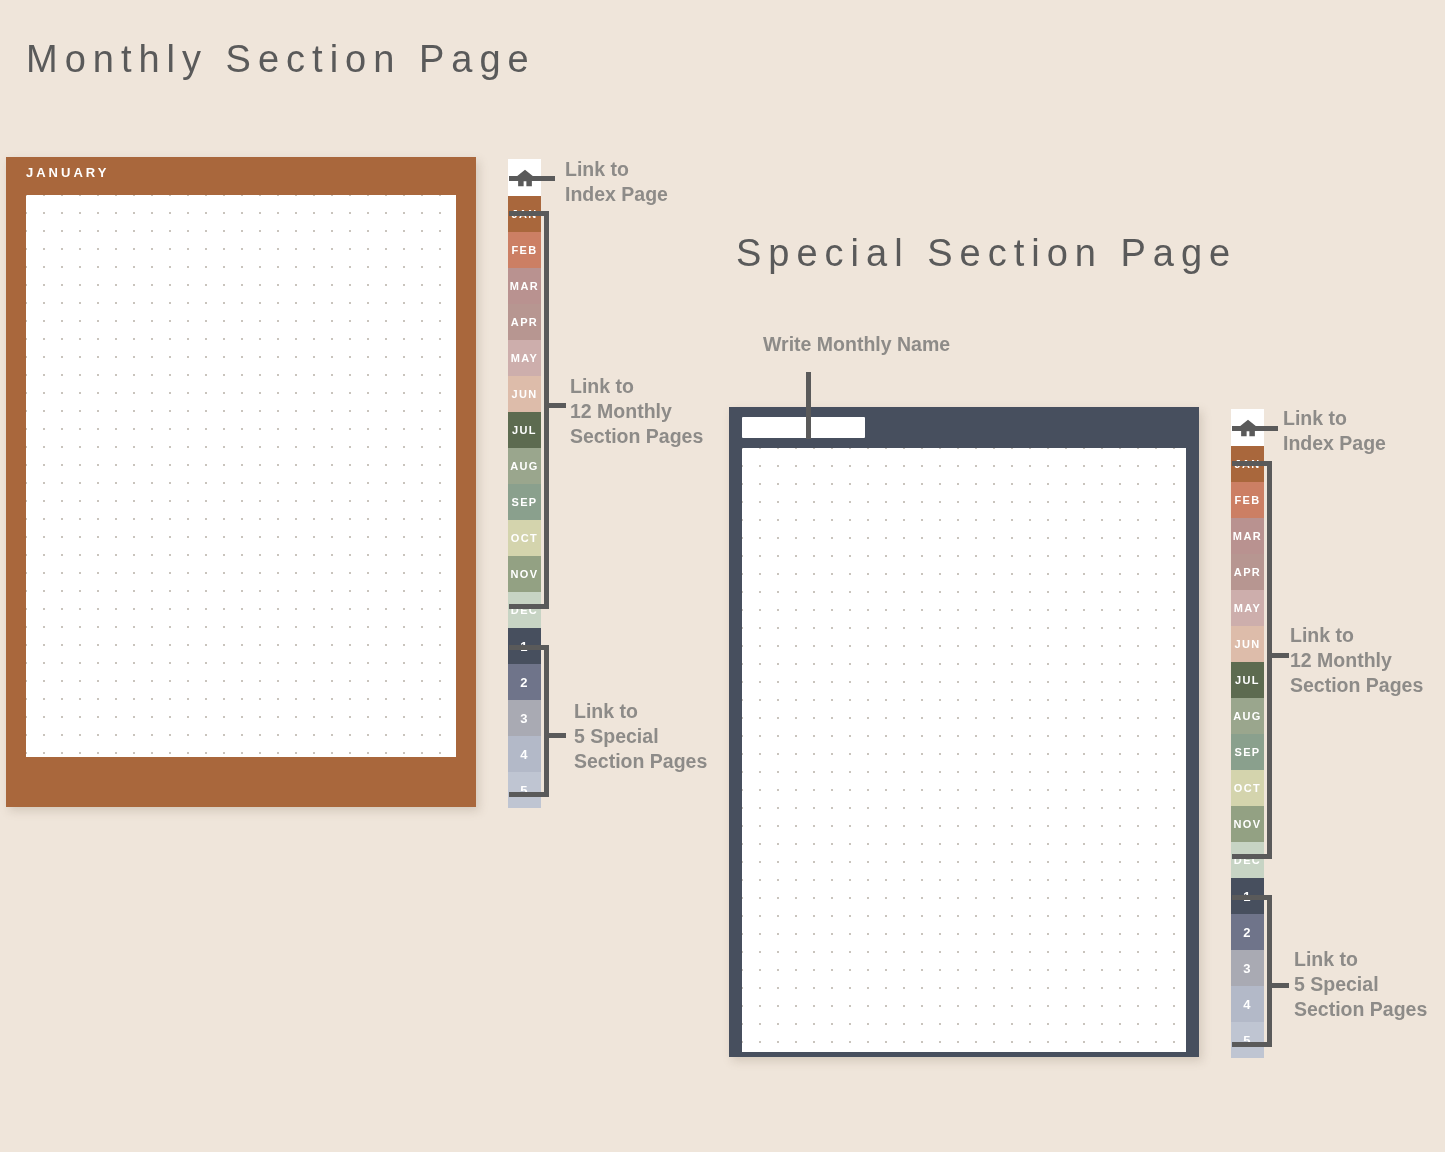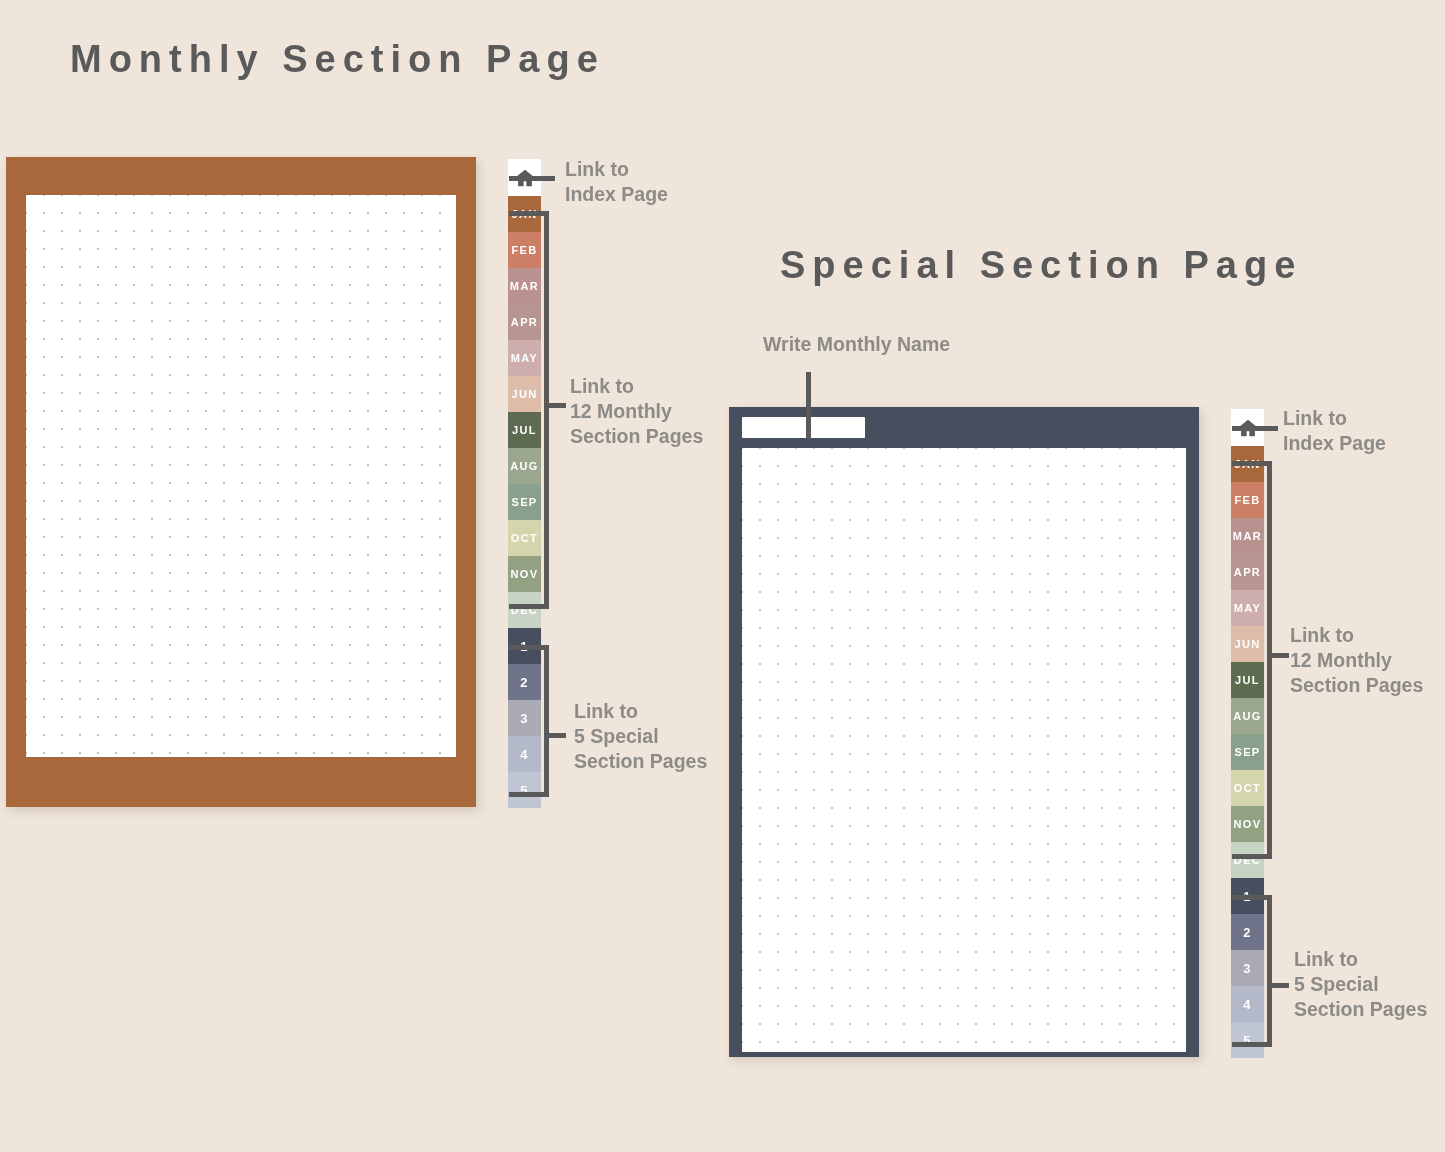--- a/index.html
+++ b/index.html
@@ -12,28 +12,27 @@
     background: #efe5da;
     font-family: "Liberation Sans", sans-serif;
     position: relative;
     overflow: hidden;
   }
 
   
   .page-heading {
     position: absolute;
     font-size: 38px;
-    font-weight: bold;
+    font-weight: normal;
     color: #5a5a5a;
     letter-spacing: 7px;
     white-space: nowrap;
-    margin-left: 44px;
   }
   #heading-monthly { left: 26px; top: 38px; }
-  #heading-special { left: 736px; top: 244px; }
+  #heading-special { left: 736px; top: 232px; }
 
   
   .annot {
     position: absolute;
     font-size: 19.5px;
     font-weight: bold;
     color: #8d8b88;
     line-height: 25px;
     white-space: pre-line;
   }
@@ -108,20 +107,23 @@
   }
 </style>
 </head>
 <body>
 
 <div class="page-heading" id="heading-monthly">Monthly Section Page</div>
 <div class="page-heading" id="heading-special">Special Section Page</div>
 
 <div class="planner" id="planner-monthly" style="left:6px; top:157px; width:470px; height:650px;">
   <div class="planner-frame" style="background:#a9673c;"></div>
+  <div class="planner-header" style="height:30px; padding-left:20px;">
+    <span class="month-title">JANUARY</span>
+  </div>
   <div class="dot-page" style="left:20px; top:38px; right:20px; height:562px;"></div>
 </div>
 
 <div class="tab-rail" style="left:476px; top:159px; width:33px;">
   <div class="tab-home" style="height:37px;">
     <span>
       <svg width="22" height="22" viewBox="0 0 24 24" aria-hidden="true">
         <path fill="#5a5a5a" d="M12 3 L1.5 11.5 h3 V21 h6 v-5.5 h3 V21 h6 v-9.5 h3 Z"></path>
       </svg>
     </span>

